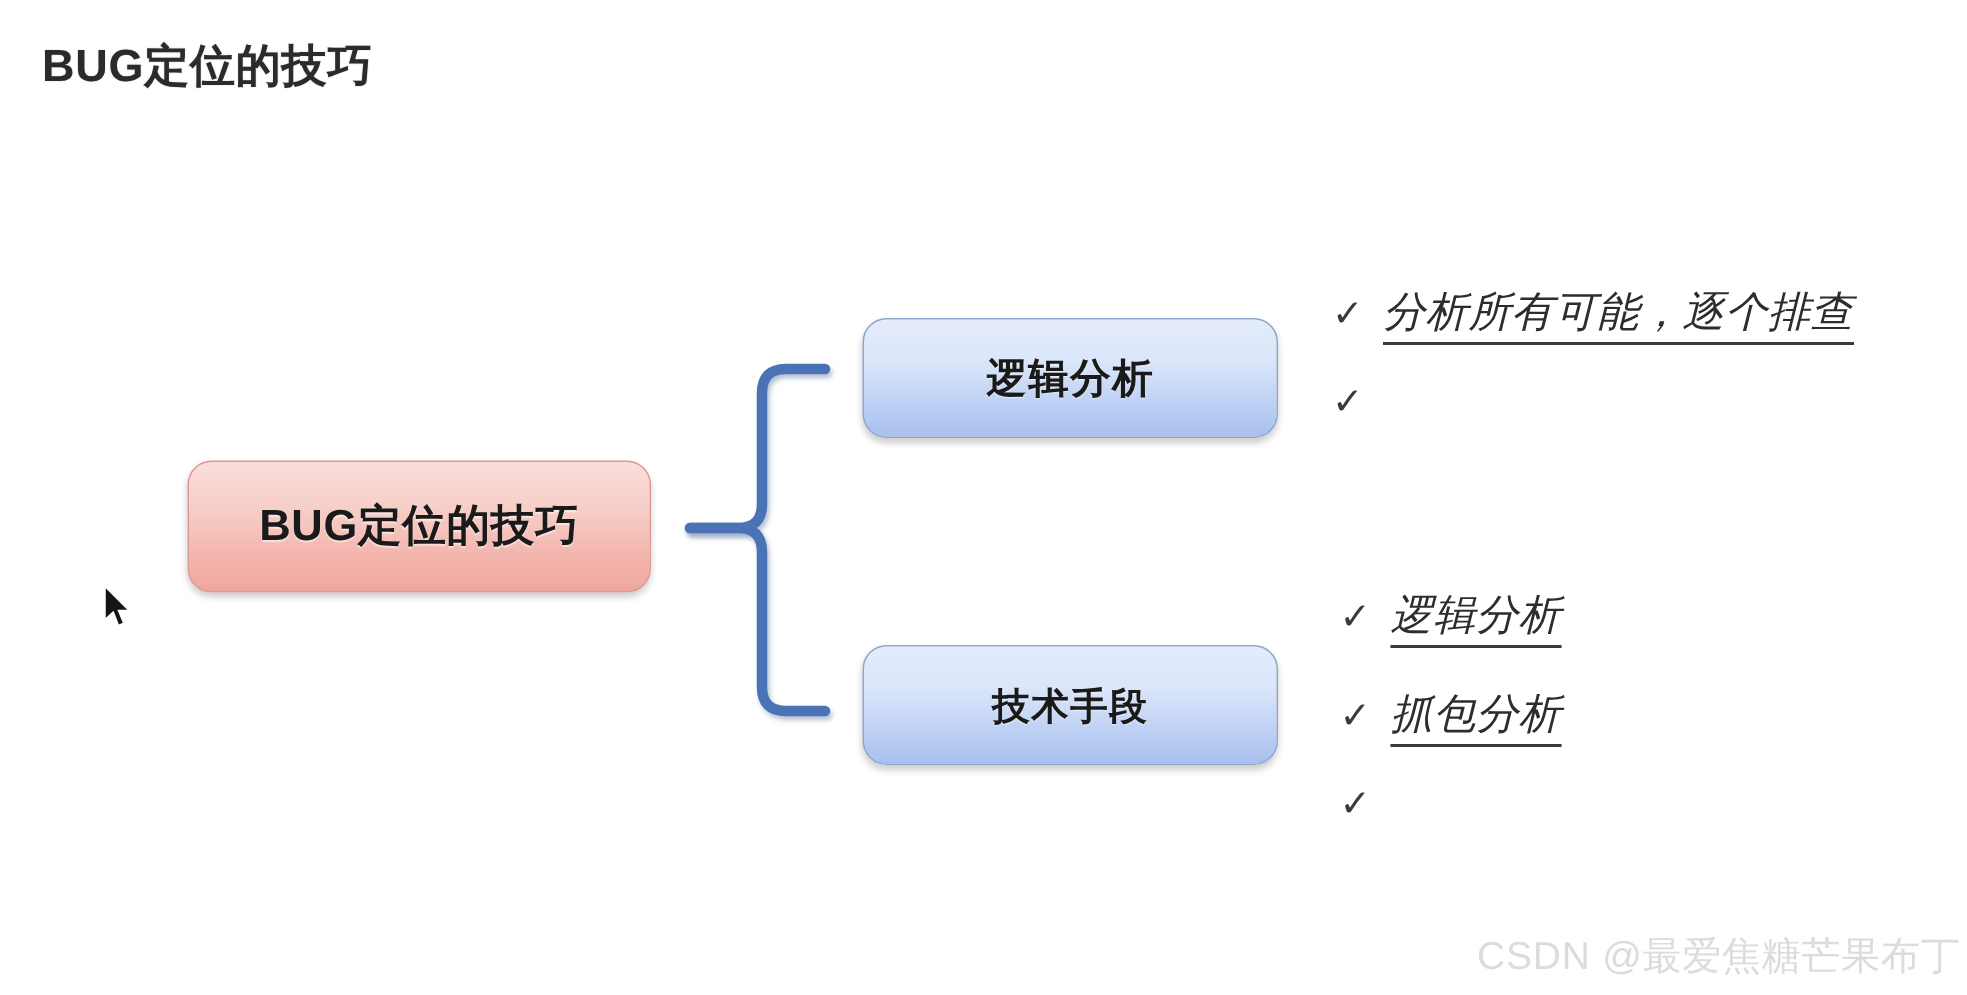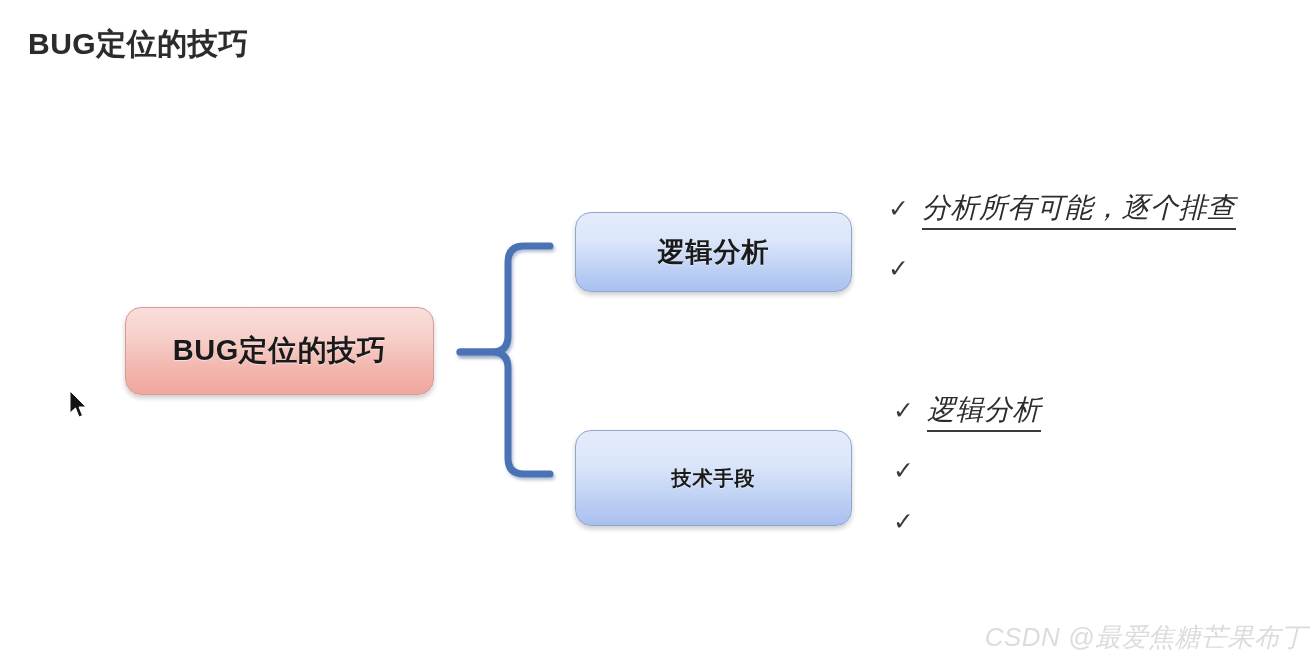--- a/index.html
+++ b/index.html
@@ -65,22 +65,22 @@
     font-size: 27px;
     letter-spacing: 1px;
     border: 1.5px solid #8fa6cb;
     background: linear-gradient(to bottom, #e4ecfb 0%, #dbe6fa 35%, #b9cdf3 78%, #a9c0ef 100%);
   }
 
   #node-branch-1 {
     left: 575px;
     top: 430px;
     width: 277px;
-    height: 96px;
-    font-size: 20px;
+    height: 80px;
+    font-size: 25px;
     letter-spacing: 1px;
     border: 1.5px solid #8fa6cb;
     background: linear-gradient(to bottom, #e4ecfb 0%, #dbe6fa 35%, #b9cdf3 78%, #a9c0ef 100%);
   }
 
   
   #brace-connector {
     position: absolute;
     left: 430px;
     top: 190px;
@@ -133,21 +133,20 @@
 
   
   #watermark {
     position: absolute;
     right: 14px;
     bottom: 8px;
     font-size: 26px;
     color: #dcdcdc;
     white-space: nowrap;
     letter-spacing: 0.5px;
-    font-style: italic;
   }
 </style>
 </head>
 <body>
 
 <div id="canvas">
 
   <div id="page-title">BUG定位的技巧</div>
 
   <svg id="brace-connector" viewBox="0 0 180 330" xmlns="http://www.w3.org/2000/svg">
@@ -182,20 +181,21 @@
     </div>
   </div>
 
   <div id="bullets-group-1" class="bullet-list">
     <div class="bullet-row">
       <span class="check-icon">✓</span>
       <span class="bullet-text">逻辑分析</span>
     </div>
     <div class="bullet-row">
       <span class="check-icon">✓</span>
+      <span class="bullet-text">抓包分析</span>
     </div>
     <div class="bullet-row">
       <span class="check-icon">✓</span>
     </div>
   </div>
 
   <svg id="mouse-cursor" viewBox="0 0 22 30" xmlns="http://www.w3.org/2000/svg">
     <path d="M 2 1 L 2 23 L 7.5 18 L 11 27 L 14.5 25.5 L 11 17 L 18 17 Z" fill="#141414" stroke="#ffffff" stroke-width="1"></path>
   </svg>
 

